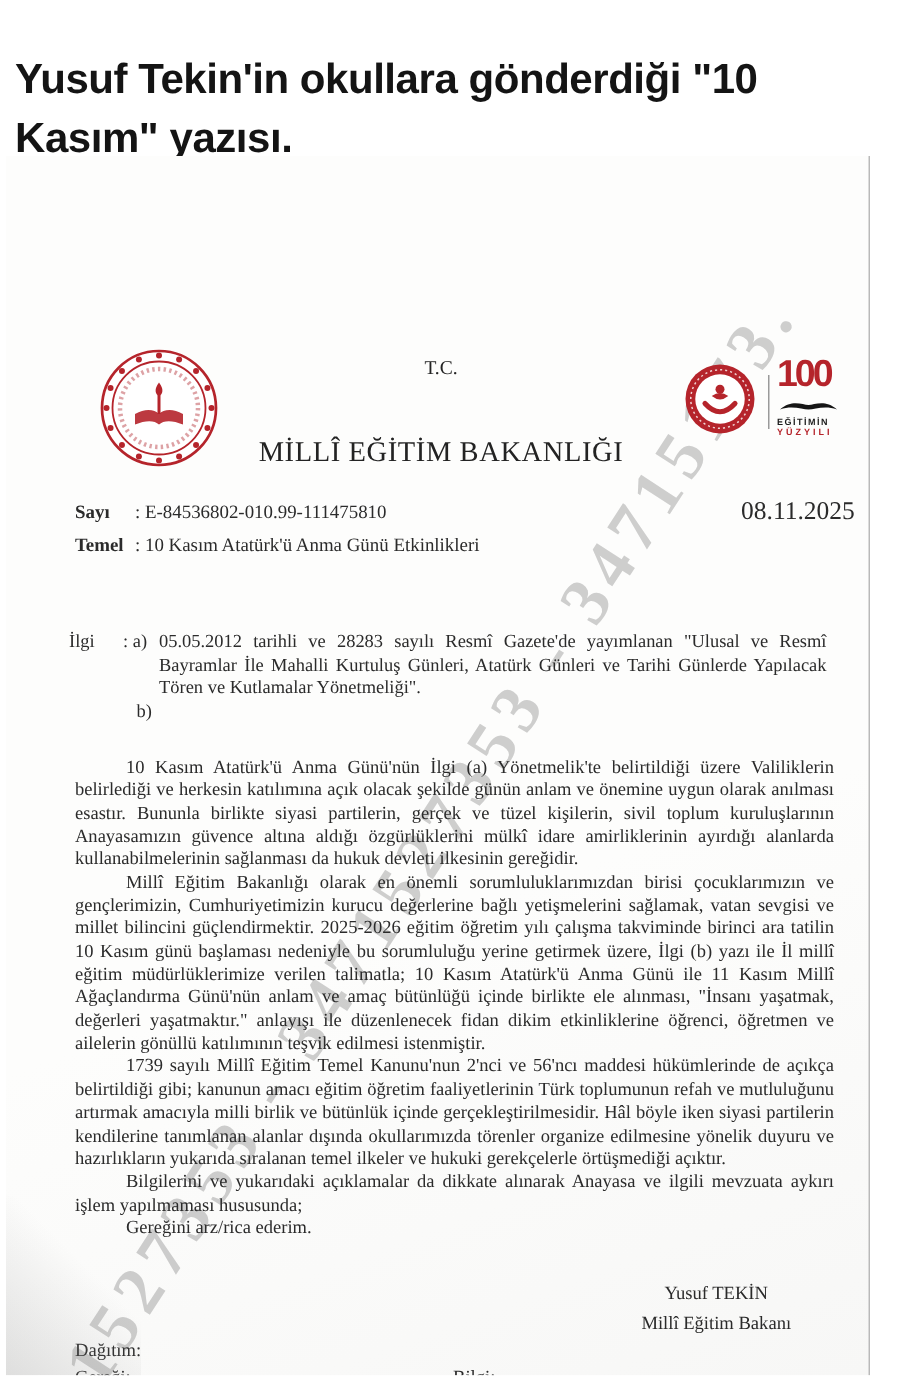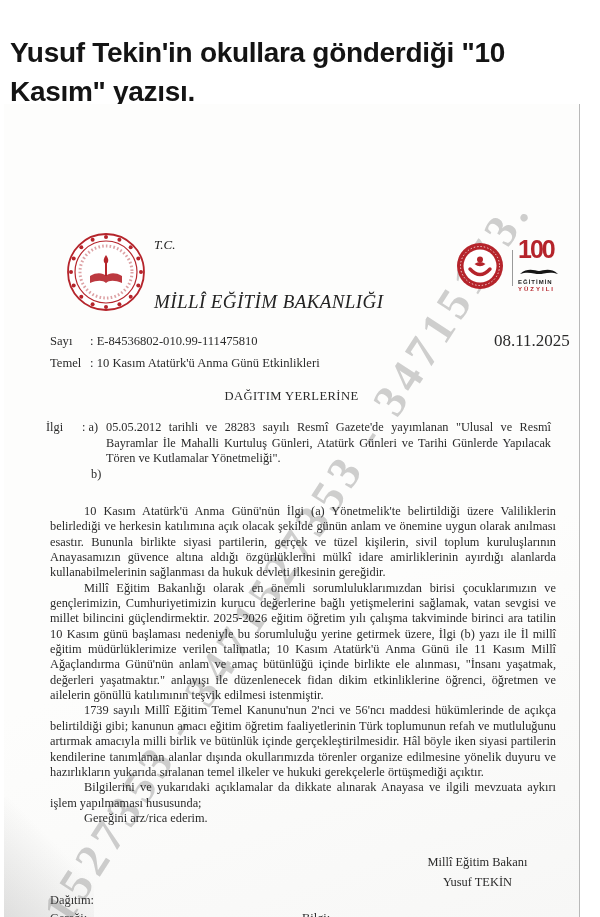--- a/index.html
+++ b/index.html
@@ -13,36 +13,36 @@
   .doc{position:absolute;left:4px;top:104px;width:575px;height:813px;
        background:linear-gradient(160deg,#fdfdfc 60%,#f7f7f6 100%);
        border-right:1px solid #b9b9b9;overflow:hidden;}
   .doc::after{content:"";position:absolute;left:0;bottom:0;width:90px;height:120px;
        background:linear-gradient(45deg,rgba(150,150,150,.28),rgba(150,150,150,0) 60%);pointer-events:none;}
   .watermark{position:absolute;left:28px;top:800px;transform:rotate(-57deg);
        transform-origin:0 0;white-space:nowrap;font-size:46px;font-weight:600;
        letter-spacing:6px;color:rgba(135,135,135,0.40);pointer-events:none;}
   
   .seal{position:absolute;left:62px;top:128px;}
-  .hdr-center{position:absolute;left:150px;top:133px;width:280px;text-align:left;color:#232323;font-style:italic;}
+  .hdr-center{position:absolute;left:150px;top:133px;width:280px;text-align:center;color:#232323;}
   .hdr-tc{font-size:13px;line-height:16px;}
   .hdr-ministry{font-size:19px;line-height:18px;letter-spacing:.4px;margin-top:40px;}
   .hdr-dept{font-size:13.5px;line-height:17px;}
   .aile-logo{position:absolute;left:452px;top:138px;}
   .hdr-divider{position:absolute;left:508px;top:146px;width:1px;height:36px;background:#9a9a9a;}
   .cent{position:absolute;left:514px;top:133px;width:46px;text-align:left;}
   .cent-num{font-family:"Liberation Sans",sans-serif;font-weight:700;font-size:25px;
             line-height:24px;color:#b5242b;letter-spacing:-2px;}
   .cent-l1{font-family:"Liberation Sans",sans-serif;font-weight:700;font-size:6px;
            letter-spacing:1px;color:#1c1c1c;line-height:7px;}
   .cent-l2{font-family:"Liberation Sans",sans-serif;font-weight:700;font-size:6px;
            letter-spacing:2px;color:#b5242b;line-height:7px;}
   
   .meta{position:absolute;left:46px;top:226px;font-size:12.6px;line-height:22px;}
-  .meta-label{display:inline-block;width:40px;}
+  .meta-label{display:inline-block;width:40px;font-weight:bold;}
   .doc-date{position:absolute;left:490px;top:227px;font-size:17px;}
   .recipient{position:absolute;left:0;top:285px;width:575px;text-align:center;
              font-size:12.6px;letter-spacing:.4px;}
   
   .ilgi{position:absolute;left:42px;top:316px;width:505px;font-size:12.3px;line-height:15.6px;}
   .ilgi-row{display:grid;grid-template-columns:36px 24px 1fr;}
   .ilgi-b .mk{padding-left:9px;}
   .ilgi-row .tx{text-align:justify;}
   
   .body{position:absolute;left:46px;top:400px;width:506px;font-size:12.35px;line-height:15.35px;}
@@ -120,21 +120,20 @@
       <div class="cent-l1">EĞİTİMİN</div>
       <div class="cent-l2">YÜZYILI</div>
     </div>
 
     <div class="meta">
       <div><span class="meta-label">Sayı</span><span>: E-84536802-010.99-111475810</span></div>
       <div><span class="meta-label">Temel</span><span>: 10 Kasım Atatürk'ü Anma Günü Etkinlikleri</span></div>
     </div>
     <div class="doc-date">08.11.2025</div>
 
-    <div class="recipient">DAĞITIM YERLERİNE</div>
 
     <div class="ilgi">
       <div class="ilgi-row">
         <span>İlgi</span>
         <span class="mk">: a)</span>
         <span class="tx">05.05.2012 tarihli ve 28283 sayılı Resmî Gazete'de yayımlanan "Ulusal ve Resmî Bayramlar İle Mahalli Kurtuluş Günleri, Atatürk Günleri ve Tarihi Günlerde Yapılacak Tören ve Kutlamalar Yönetmeliği".</span>
       </div>
       <div class="ilgi-row ilgi-b">
         <span></span>
         <span class="mk">b)</span>
@@ -143,22 +142,22 @@
 
     <div class="body">
       <p>10 Kasım Atatürk'ü Anma Günü'nün İlgi (a) Yönetmelik'te belirtildiği üzere Valiliklerin belirlediği ve herkesin katılımına açık olacak şekilde günün anlam ve önemine uygun olarak anılması esastır. Bununla birlikte siyasi partilerin, gerçek ve tüzel kişilerin, sivil toplum kuruluşlarının Anayasamızın güvence altına aldığı özgürlüklerini mülkî idare amirliklerinin ayırdığı alanlarda kullanabilmelerinin sağlanması da hukuk devleti ilkesinin gereğidir.</p>
       <p>Millî Eğitim Bakanlığı olarak en önemli sorumluluklarımızdan birisi çocuklarımızın ve gençlerimizin, Cumhuriyetimizin kurucu değerlerine bağlı yetişmelerini sağlamak, vatan sevgisi ve millet bilincini güçlendirmektir. 2025-2026 eğitim öğretim yılı çalışma takviminde birinci ara tatilin 10 Kasım günü başlaması nedeniyle bu sorumluluğu yerine getirmek üzere, İlgi (b) yazı ile İl millî eğitim müdürlüklerimize verilen talimatla; 10 Kasım Atatürk'ü Anma Günü ile 11 Kasım Millî Ağaçlandırma Günü'nün anlam ve amaç bütünlüğü içinde birlikte ele alınması, "İnsanı yaşatmak, değerleri yaşatmaktır." anlayışı ile düzenlenecek fidan dikim etkinliklerine öğrenci, öğretmen ve ailelerin gönüllü katılımının teşvik edilmesi istenmiştir.</p>
       <p>1739 sayılı Millî Eğitim Temel Kanunu'nun 2'nci ve 56'ncı maddesi hükümlerinde de açıkça belirtildiği gibi; kanunun amacı eğitim öğretim faaliyetlerinin Türk toplumunun refah ve mutluluğunu artırmak amacıyla milli birlik ve bütünlük içinde gerçekleştirilmesidir. Hâl böyle iken siyasi partilerin kendilerine tanımlanan alanlar dışında okullarımızda törenler organize edilmesine yönelik duyuru ve hazırlıkların yukarıda sıralanan temel ilkeler ve hukuki gerekçelerle örtüşmediği açıktır.</p>
       <p>Bilgilerini ve yukarıdaki açıklamalar da dikkate alınarak Anayasa ve ilgili mevzuata aykırı işlem yapılmaması hususunda;</p>
       <p class="closing">Gereğini arz/rica ederim.</p>
     </div>
 
     <div class="signature">
+      <div>Yusuf TEKİN</div>
       <div>Millî Eğitim Bakanı</div>
-      <div>Yusuf TEKİN</div>
     </div>
 
     <div class="dist">
       <div>Dağıtım:</div>
       <div>Gereği:</div>
 
     </div>
     <div class="dist-bilgi">
       <div>Bilgi:</div>
 

